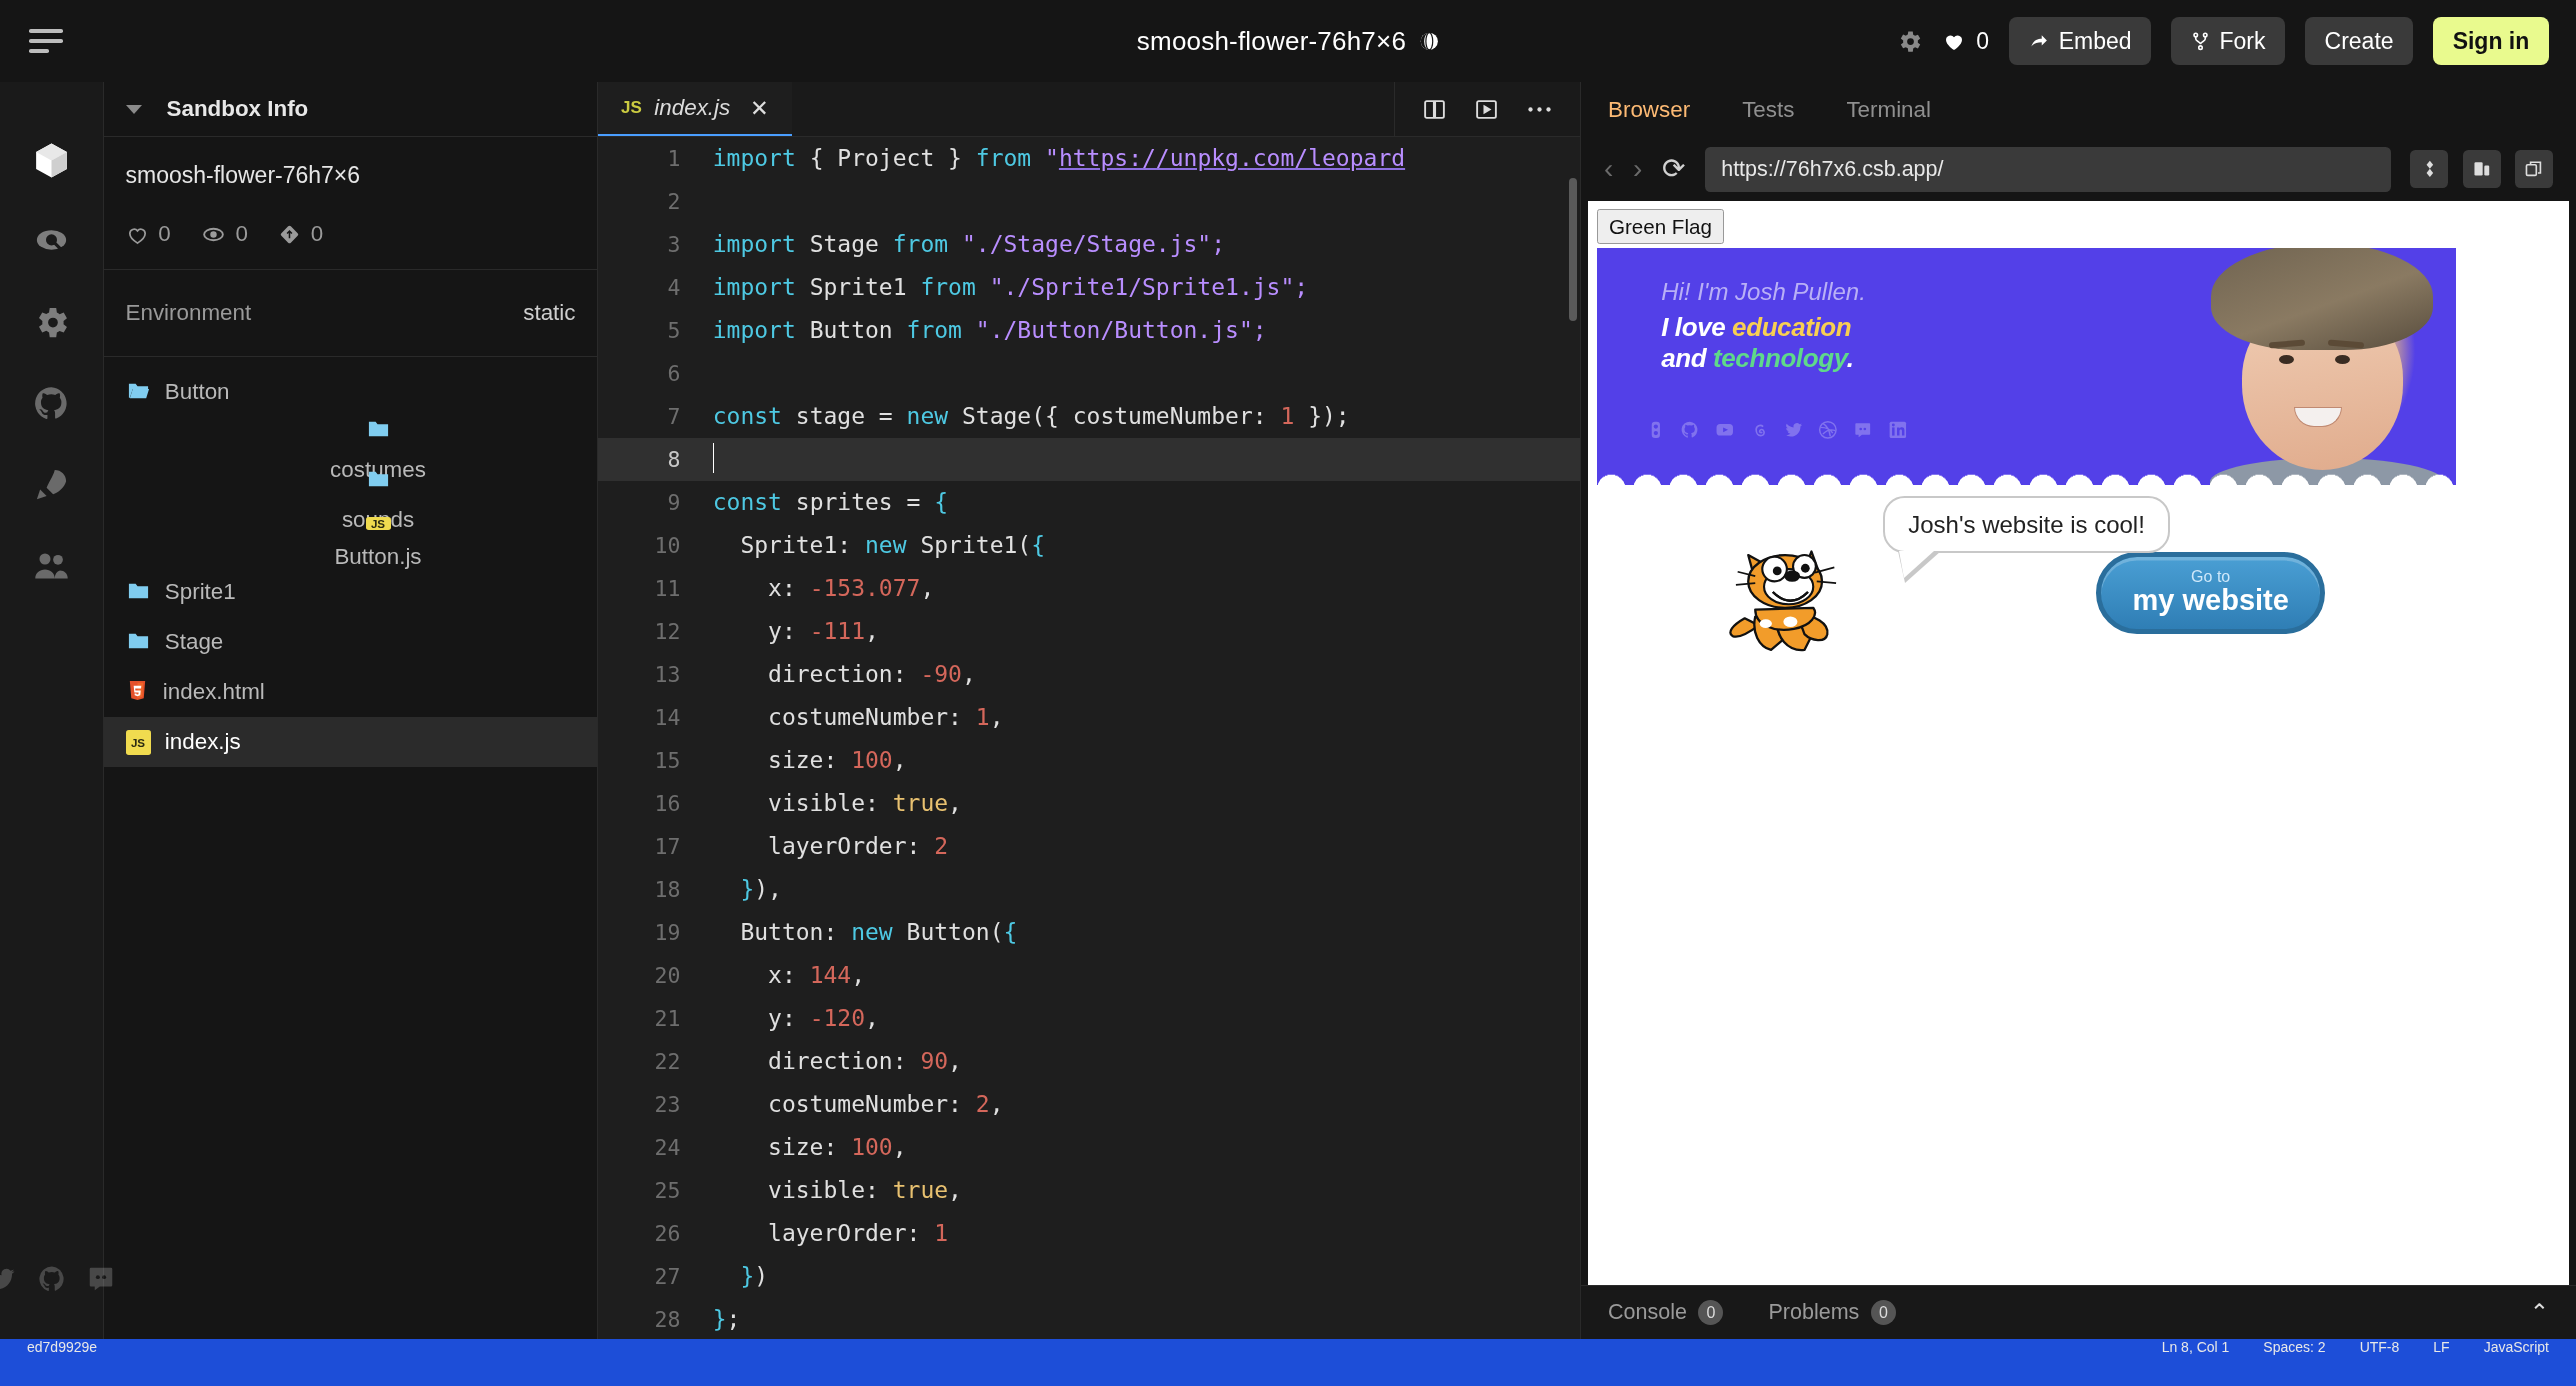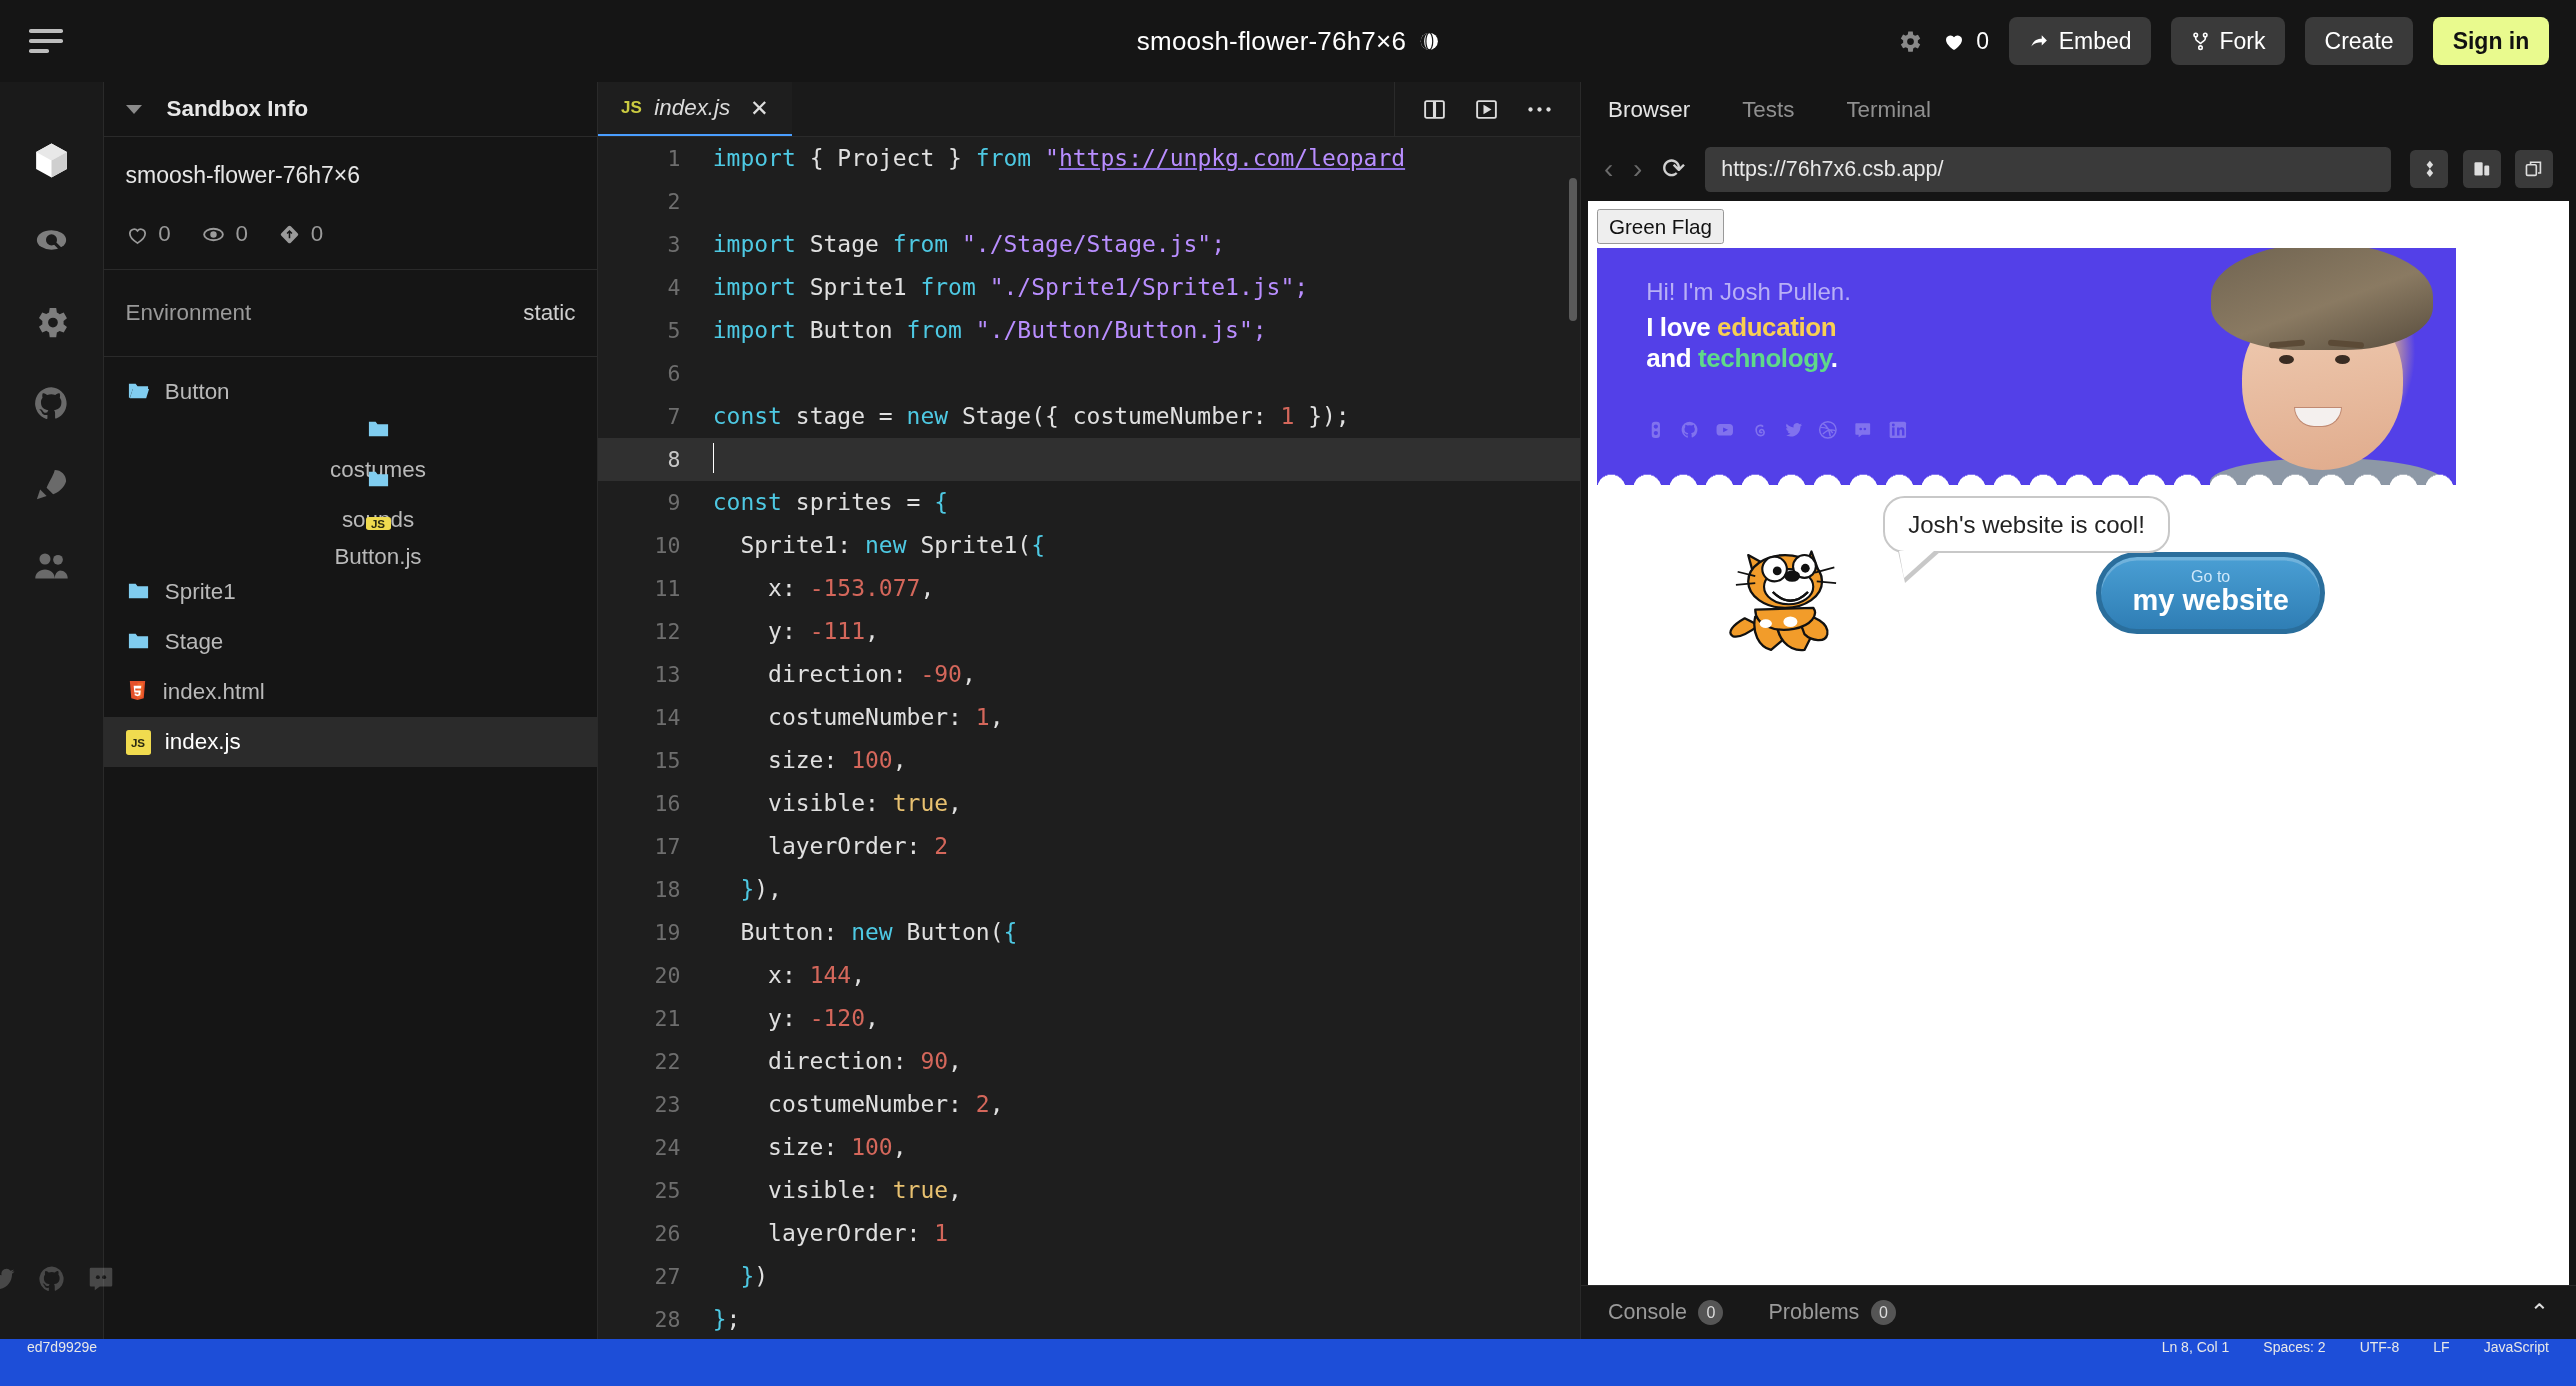--- a/index.html
+++ b/index.html
@@ -102,41 +102,41 @@
   .b  { color: #e8c170; }   
   .p  { color: #4ec9e3; }   
   .lnk{ color: #b98eff; text-decoration: underline; text-decoration-color:#8d6fe0; }
   .cursor { display:inline-block; width:1.8px; height:30px; background:#fff; vertical-align:-6.3px; }
   .code-scroll { position:absolute; right:2.7px; top:41px; width:8px; height:143px; background:#5a5a5a; border-radius:4.5px; }
 
   
   .preview-pane { width: 995px; flex: 0 0 995px; display:flex; flex-direction:column; background:#151515; }
   .prev-tabs { height: 55px; flex:0 0 55px; display:flex; align-items:center; gap: 52px; padding-left: 27px; }
   .prev-tab { font-size: 22.4px; color:#8f8f8f; cursor:pointer; }
-  .prev-tab.active { color:#e5e5e5; }
+  .prev-tab.active { color:#fdba74; }
   .urlbar { height: 64px; flex:0 0 64px; display:flex; align-items:center; gap: 19.7px; padding: 0 23px; }
   .nav-ico { color:#6a6a6a; font-size: 28px; cursor: pointer; line-height:1; }
   .nav-ico.enabled { color:#d0d0d0; }
   .url-input {
     flex:1; height: 45px; background:#3a3a3a; border-radius: 5.4px; display:flex; align-items:center;
     padding: 0 16px; color:#e8e8e8; font-size: 21.5px;
   }
   .url-tools { display:flex; gap: 14.3px; }
   .url-tool { width:38px;height:38px;background:#3a3a3a;border-radius:5.4px;display:flex;align-items:center;justify-content:center;cursor:pointer; }
   .iframe-wrap { flex:1; min-height:0; background:#fff; margin: 0 7.2px; position: relative; overflow:hidden; }
   .green-flag-btn {
     position:absolute; left: 9px; top: 8px; border: 0.9px solid #999; background:#eee;
     color:#111; font-size: 20.6px; padding: 4.5px 10.7px; border-radius:2.7px; cursor:pointer; z-index: 6;
     font-family: "Liberation Sans", sans-serif;
   }
   .banner {
     position:absolute; left: 9px; top: 47px; width: 859px; height: 258px; background: #5340e8;
     overflow:hidden;
   }
-  .banner-text { position:absolute; left: 49px; top: 30px; }
+  .banner-text { position:absolute; left: 64px; top: 30px; font-style: italic; }
   .banner-hi { color:#b9b0f6; font-size: 24px; margin-bottom: 6.3px; }
   .banner-h1 { font-size: 26px; font-weight: 800; color:#fff; line-height: 1.17; letter-spacing:-0.4px; }
   .hl-yellow { color:#f8cf52; }
   .hl-green { color:#5fd98a; }
   .social-strip { position:absolute; left: 49px; top: 172px; display:flex; gap: 14.3px; }
   .social-strip svg { opacity:.45; }
   .photo {
     position:absolute; right: 0; top: 0; width: 259px; height: 258px;
     background: radial-gradient(ellipse 107px 134px at 52% 40%, #e7c3ab 0%, #d9ab8d 55%, #5340e8 78%);
   }

